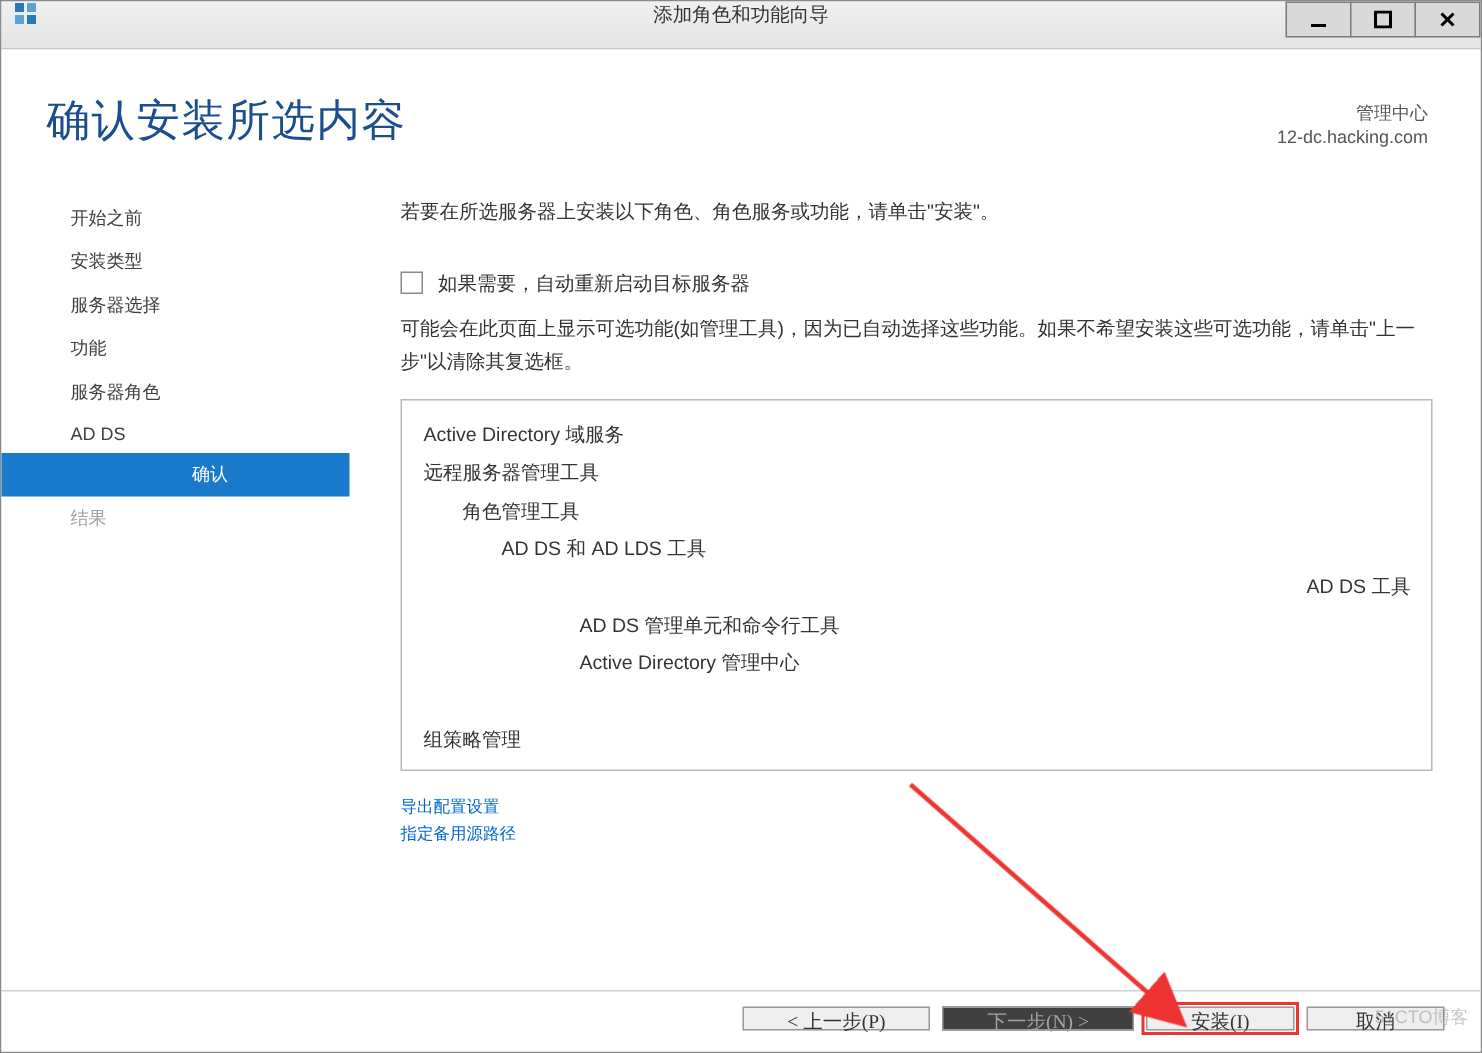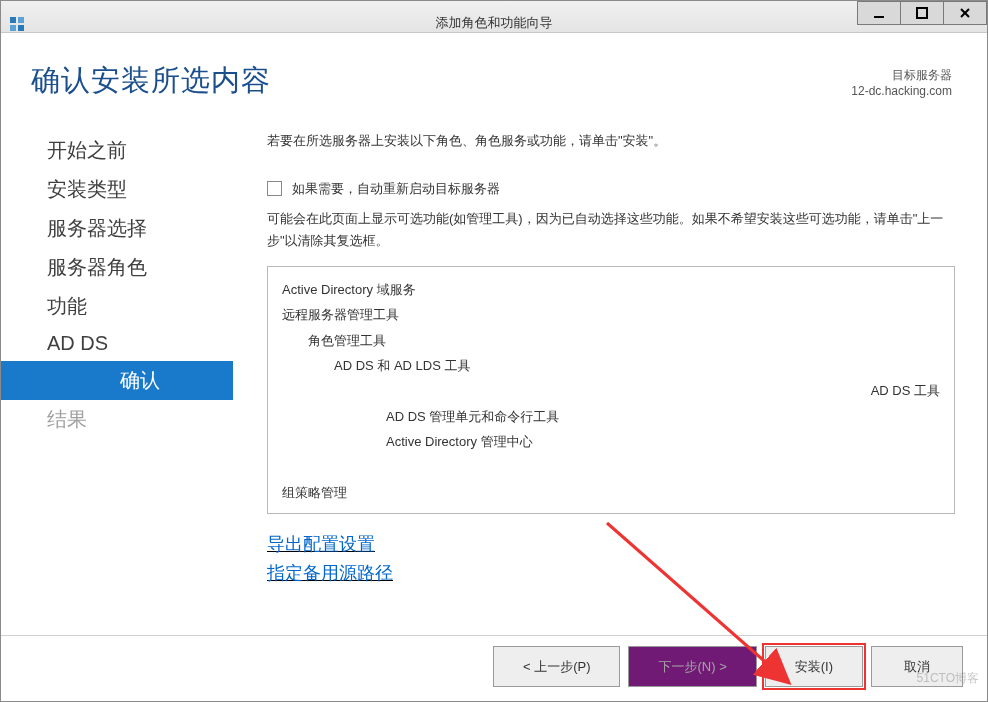--- a/index.html
+++ b/index.html
@@ -17,21 +17,21 @@
       border: 1px solid #8a8a8a;
       background: #fff;
       display: flex;
       flex-direction: column;
     }
     .titlebar {
       height: 32px;
       background: linear-gradient(#f0f0f0,#e4e4e4);
       border-bottom: 1px solid #c8c8c8;
       display: flex;
-      align-items: flex-end;
+      align-items: flex-start;
       position: relative;
     }
     .titlebar-icon {
       width: 16px; height: 16px;
       margin-left: 8px;
       display: inline-block;
     }
     .titlebar-title {
       position: absolute;
       left: 0; right: 0;
@@ -90,21 +90,21 @@
       display: flex;
       padding: 18px 0 0 0;
       min-height: 0;
     }
     .sidebar {
       width: 232px;
       padding-top: 0;
     }
     .sidebar-item {
       padding: 6px 0 6px 46px;
-      font-size: 20px;
+      font-size: 12px;
       color: #404040;
       cursor: default;
     }
     .sidebar-item.active {
       background: #1979ca;
       color: #fff;
       text-align: center;
     }
     .sidebar-item.disabled {
       color: #a0a0a0;
@@ -150,50 +150,49 @@
       color: #333;
       line-height: 1.95;
       overflow: auto;
     }
     .indent1 { padding-left: 26px; }
     .indent2 { padding-left: 52px; }
     .indent3 { padding-left: 78px; text-align: right; }
     .indent4 { padding-left: 104px; }
     .links {
       margin-top: 16px;
-      font-size: 18px;
+      font-size: 11px;
       line-height: 1.6;
-      text-decoration: underline;
     }
     .links a {
       color: #0066cc;
       text-decoration: none;
     }
     .footer {
       border-top: 1px solid #d0d0d0;
       padding: 10px 24px 14px 0;
       display: flex;
       justify-content: flex-end;
       gap: 8px;
       margin-top: auto;
     }
     .btn {
       min-width: 92px;
-      height: 41px;
+      height: 16px;
       border: 1px solid #9a9a9a;
       background: #eee;
       font-size: 13px;
       color: #333;
       padding: 0 29px;
       cursor: default;
-      font-family: Liberation Sans, sans-serif;
+      font-family: Liberation Serif, serif;
     }
     .btn.disabled {
       color: #a5a5a5;
-      background: #701a75;
+      background: #404040;
     }
     .btn.highlight {
       outline: 2px solid #e33;
       outline-offset: 1px;
     }
     .arrow-annot {
       position: absolute;
       pointer-events: none;
     }
     .watermark {
@@ -236,32 +235,32 @@
             <line x1="10" y1="2" x2="2" y2="10" stroke="#000" stroke-width="2"></line>
           </svg>
       </div>
     </div>
   </div>
 
   <div class="content-wrap">
     <div class="header-row">
       <div class="page-title">确认安装所选内容</div>
       <div class="target-block">
-        <div>目标服务器</div>
+        <div>管理中心</div>
         <div>12-dc.hacking.com</div>
       </div>
     </div>
 
     <div class="body-row">
       <div class="sidebar">
         <div class="sidebar-item">开始之前</div>
         <div class="sidebar-item">安装类型</div>
         <div class="sidebar-item">服务器选择</div>
+        <div class="sidebar-item">功能</div>
         <div class="sidebar-item">服务器角色</div>
-        <div class="sidebar-item">功能</div>
         <div class="sidebar-item">AD DS</div>
         <div class="sidebar-item active">确认</div>
         <div class="sidebar-item disabled">结果</div>
       </div>
 
       <div class="main">
         <div class="intro">若要在所选服务器上安装以下角色、角色服务或功能，请单击"安装"。</div>
         <div class="chk-row">
           <div class="chk"></div>
           <span>如果需要，自动重新启动目标服务器</span>

